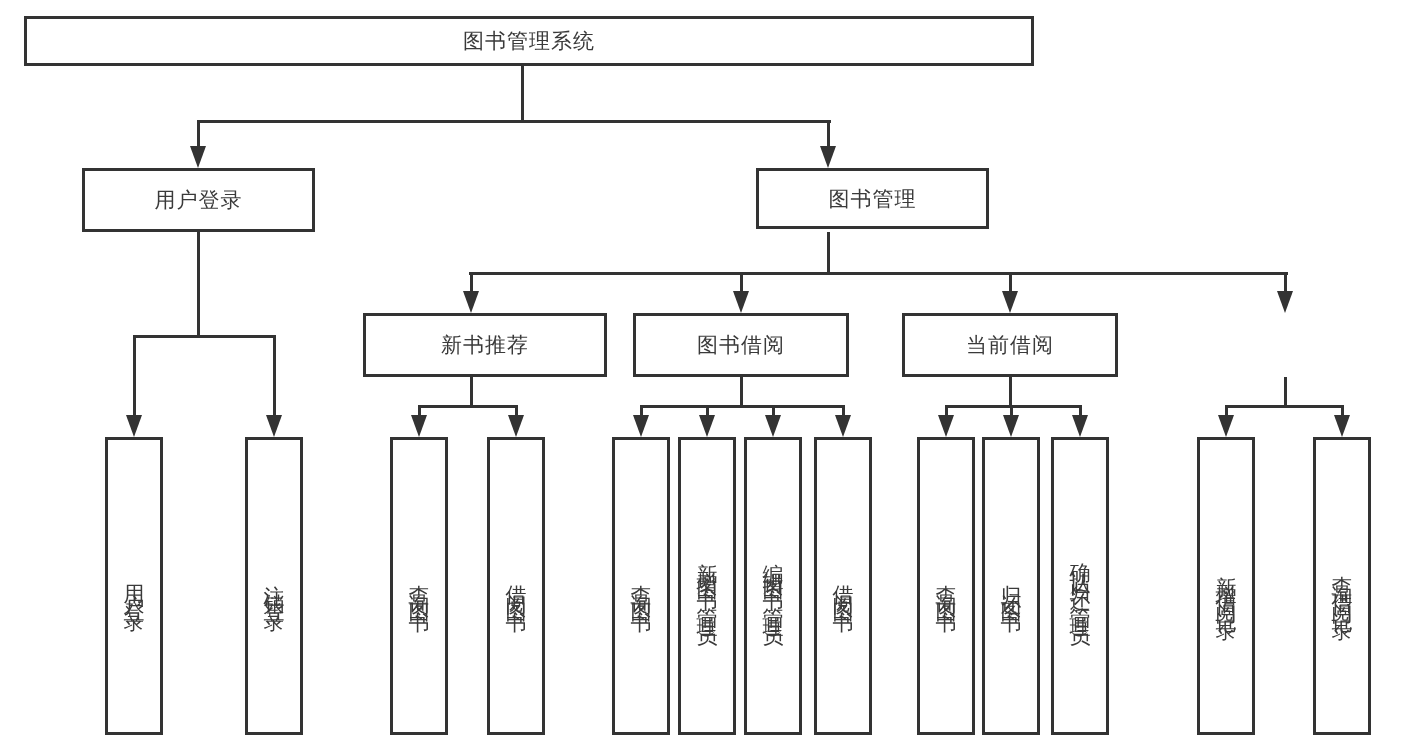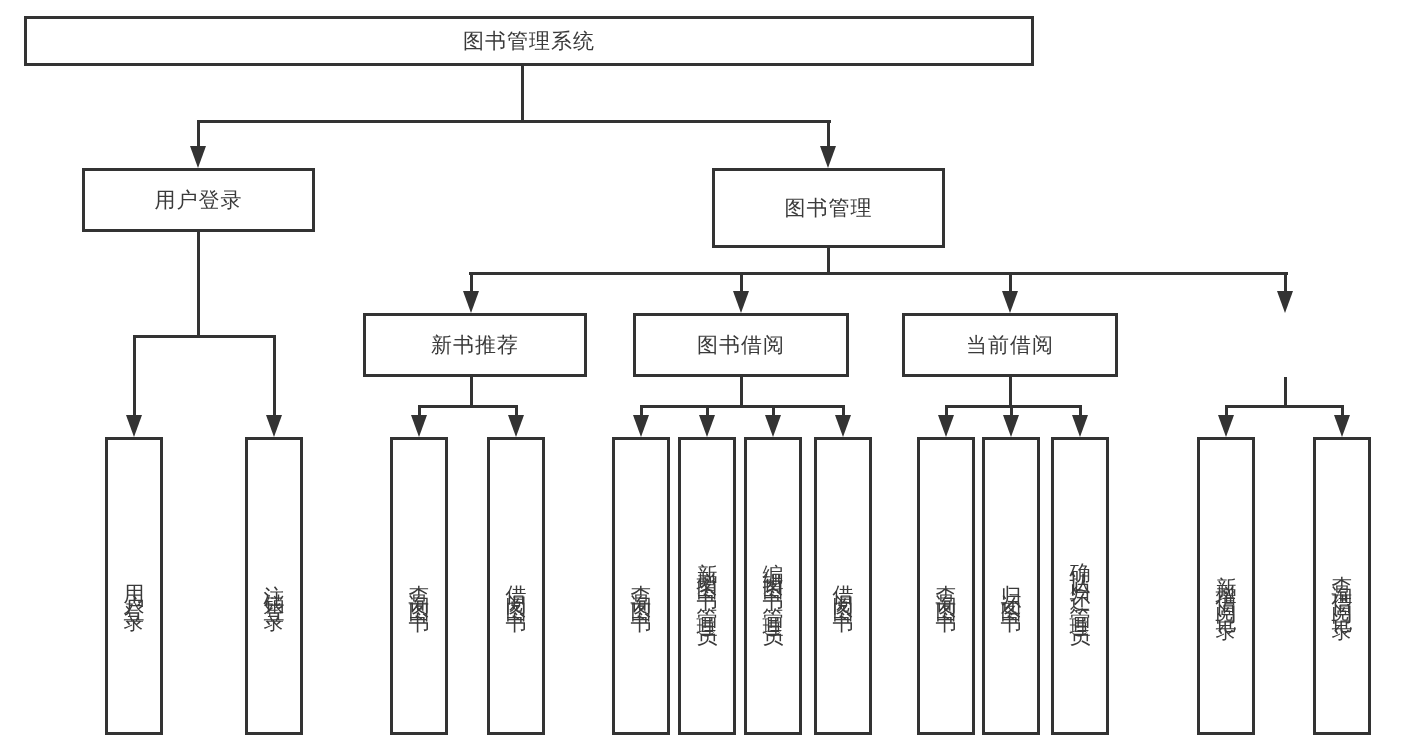--- a/index.html
+++ b/index.html
@@ -99,23 +99,23 @@
   <div class="vl" style="left:1284px;top:377px;height:28px;"></div>
   <div class="hl" style="left:1225px;top:405px;width:119px;"></div>
   <div class="vl" style="left:1225px;top:405px;height:11px;"></div>
   <div class="ah" style="left:1218px;top:415px;"></div>
   <div class="vl" style="left:1341px;top:405px;height:11px;"></div>
   <div class="ah" style="left:1334px;top:415px;"></div>
 
   <div class="box" style="left:24px;top:16px;width:1010px;height:50px;">图书管理系统</div>
 
   <div class="box" style="left:82px;top:168px;width:233px;height:64px;">用户登录</div>
-  <div class="box" style="left:712px;top:168px;width:233px;height:80px;">图书管理</div>
+  <div class="box" style="left:756px;top:168px;width:233px;height:61px;">图书管理</div>
 
-  <div class="box" style="left:363px;top:313px;width:224px;height:64px;">新书推荐</div>
+  <div class="box" style="left:363px;top:313px;width:244px;height:64px;">新书推荐</div>
   <div class="box" style="left:902px;top:313px;width:216px;height:64px;">当前借阅</div>
   <div class="box" style="left:633px;top:313px;width:216px;height:64px;">图书借阅</div>
 
   <div class="box vbox" style="left:105px;top:437px;width:58px;height:298px;">用户登录</div>
   <div class="box vbox" style="left:245px;top:437px;width:58px;height:298px;">注销登录</div>
 
   <div class="box vbox" style="left:390px;top:437px;width:58px;height:298px;">查询图书</div>
   <div class="box vbox" style="left:487px;top:437px;width:58px;height:298px;">借阅图书</div>
 
   <div class="box vbox" style="left:612px;top:437px;width:58px;height:298px;">查询图书</div>

